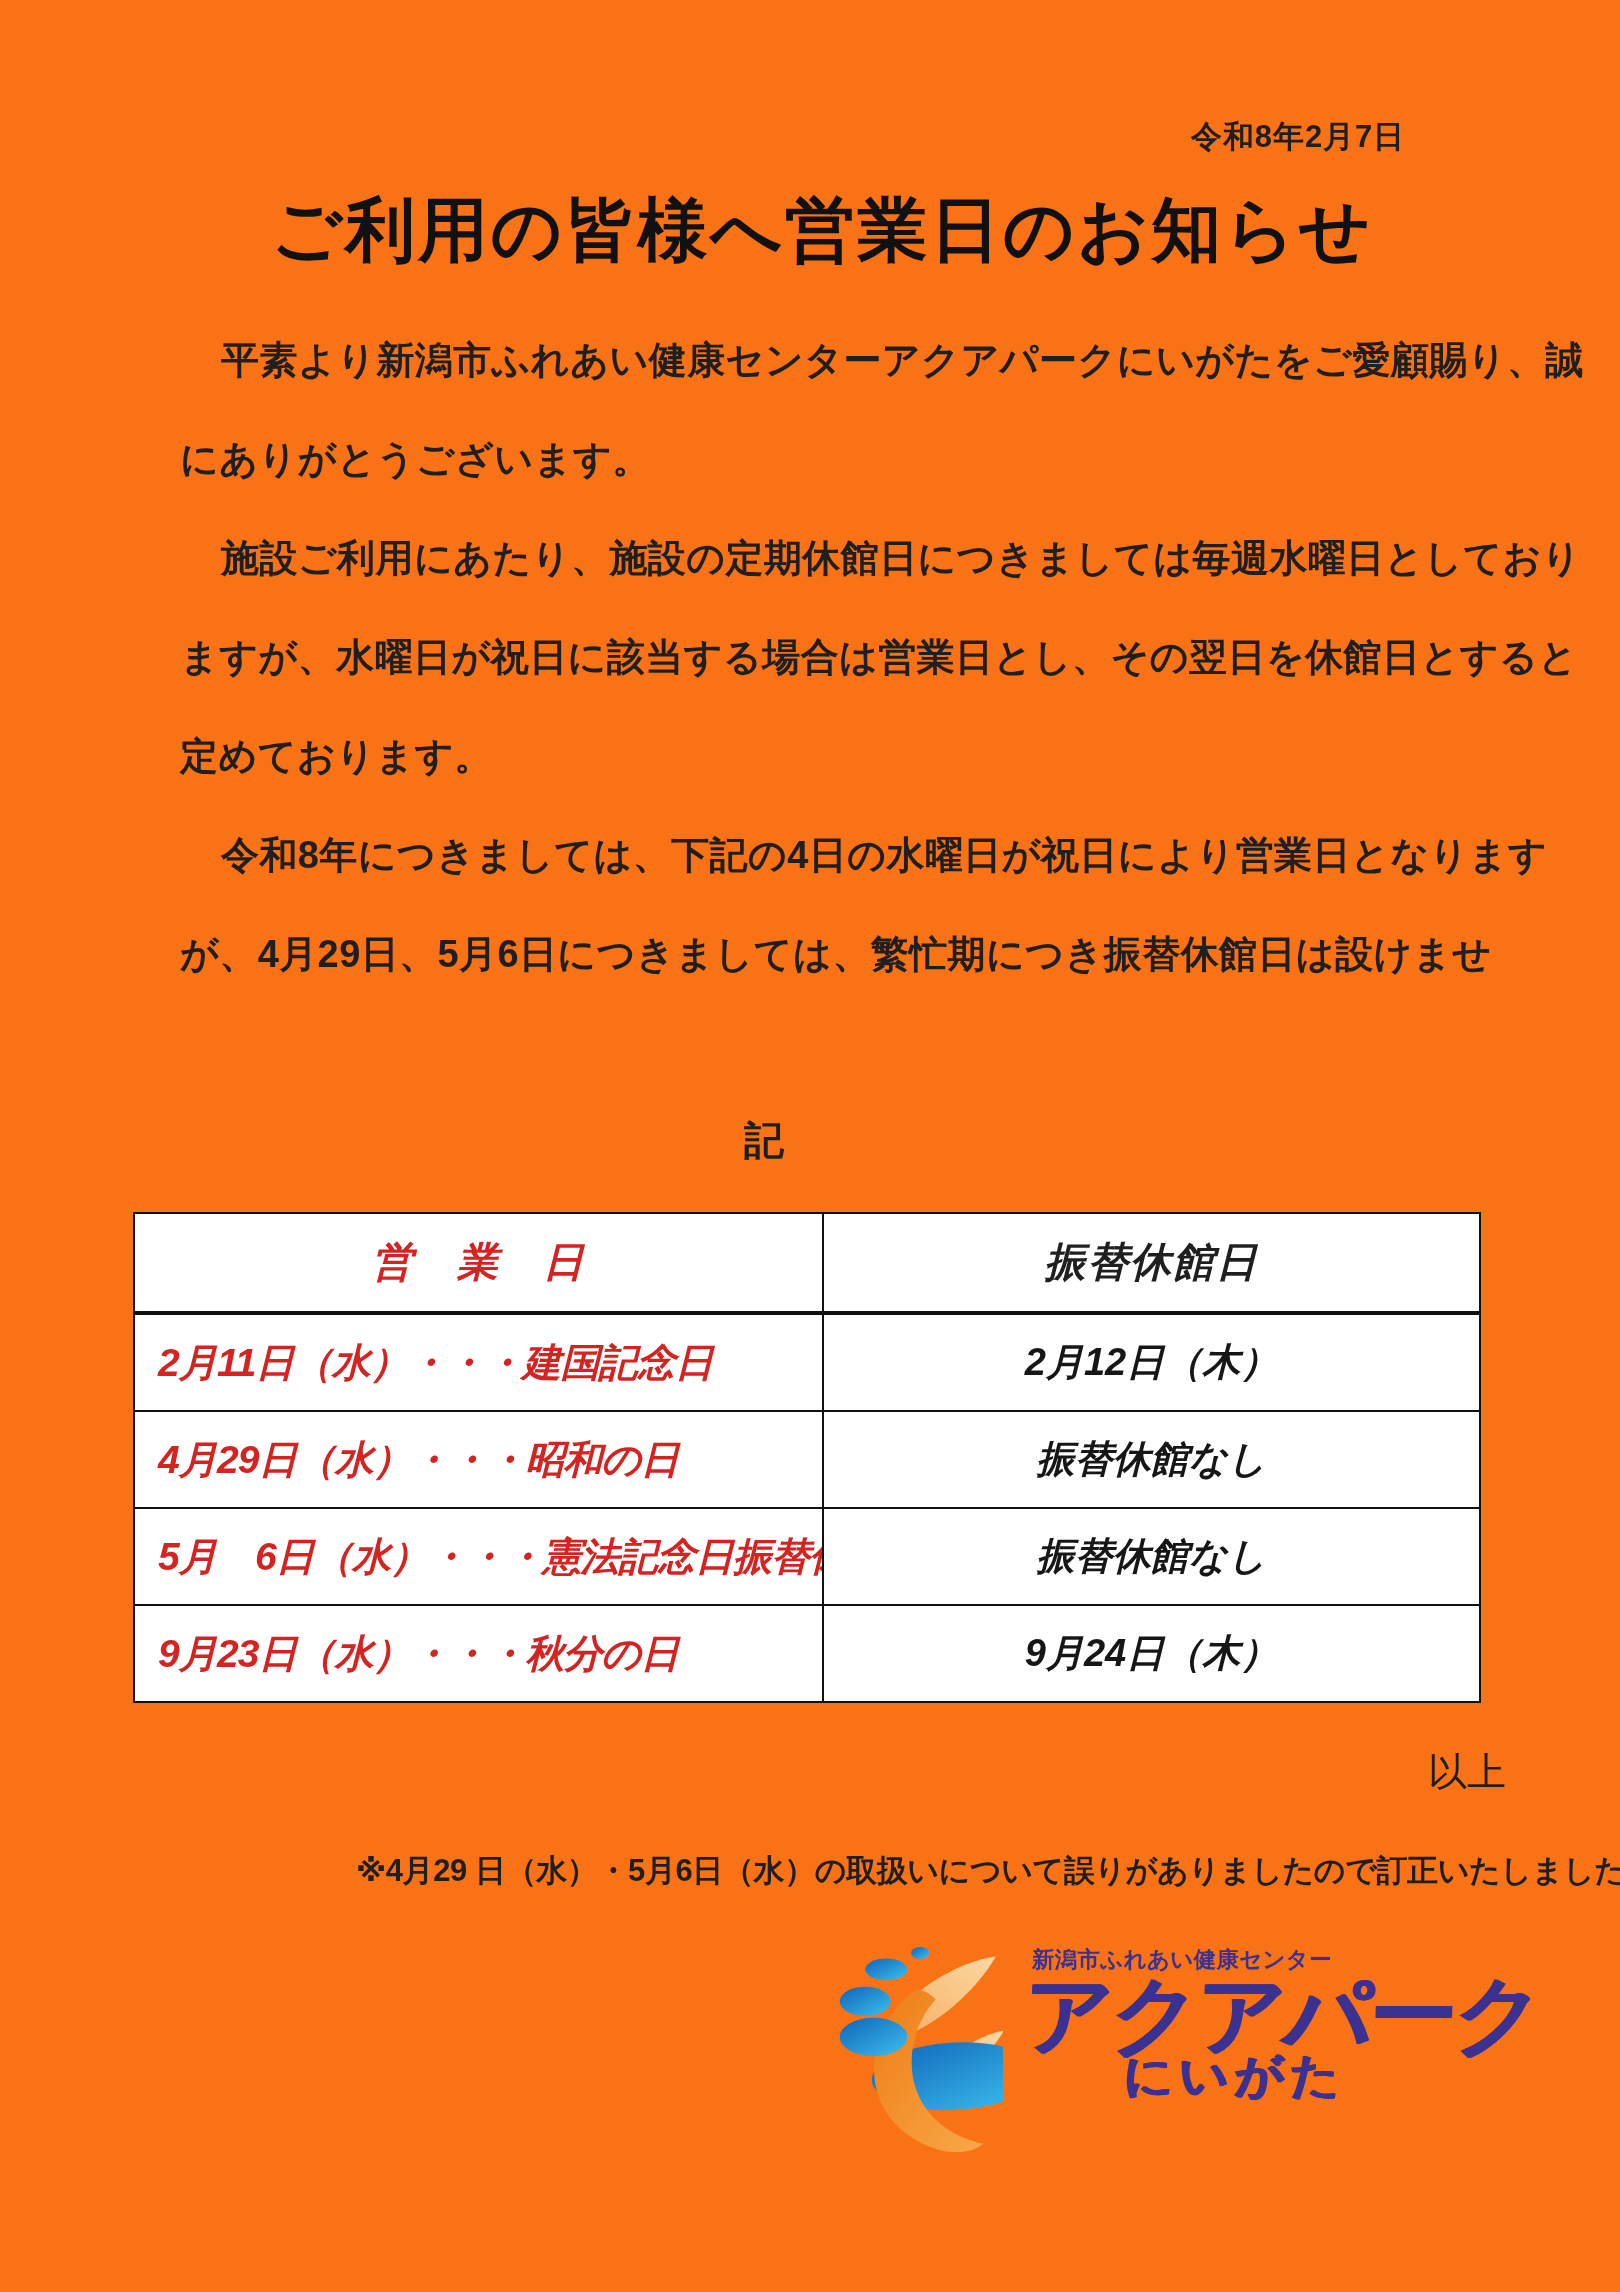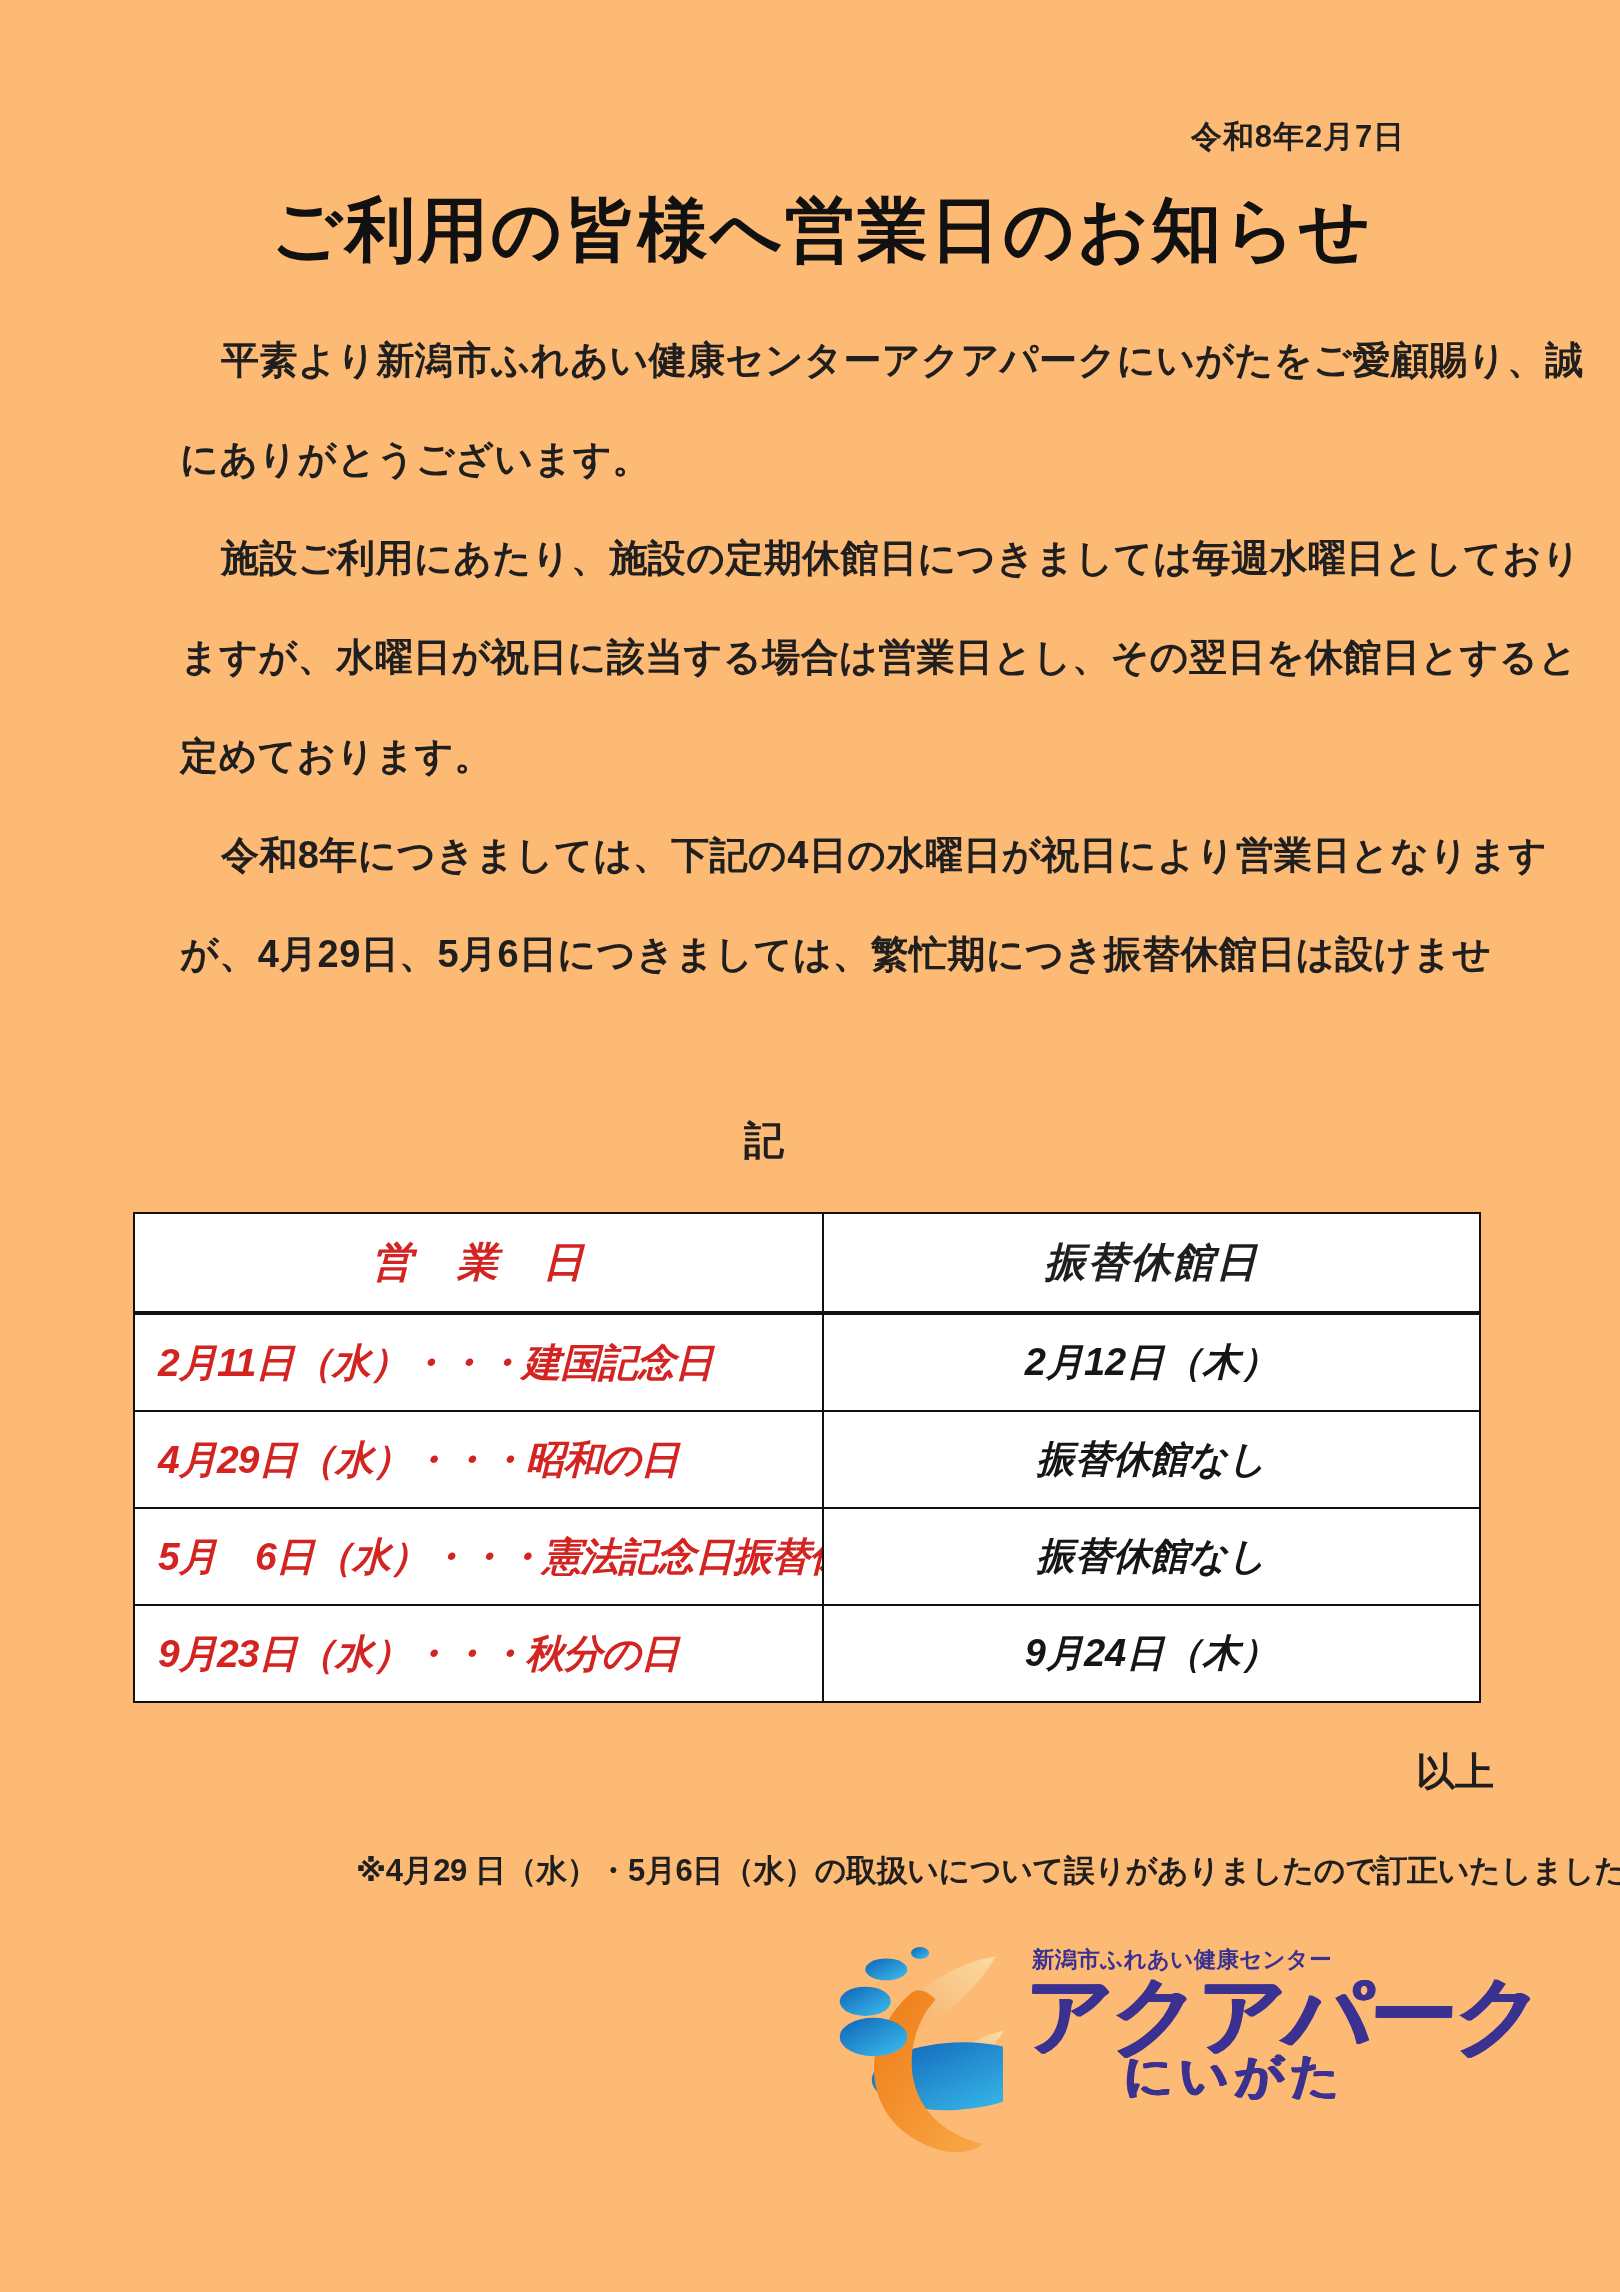--- a/index.html
+++ b/index.html
@@ -1,19 +1,19 @@
 <!DOCTYPE html>
 <html style="font-size:14.3px"><head>
 <meta charset="utf-8">
 <style>
   html,body{margin:0;padding:0;background:#e8e8e8;}
   .page{
     position:relative;
     width:1620px;height:2293px;
-    background:#fdba74;
+    background:#f97316;
     font-family:"Liberation Sans","DejaVu Sans",sans-serif;
     color:#1f1f1f;
     overflow:hidden;
   }
   .date{
     position:absolute;top:116px;right:215px;
     font-size:31px;font-weight:600;letter-spacing:0.9px;
   }
   .title{
     position:absolute;top:184px;left:12px;width:100%;
@@ -51,22 +51,22 @@
     font-size:41px;letter-spacing:1.8px;text-align:center;
   }
   table.schedule th.red{color:#d32422;}
   table.schedule td.day{
     color:#d32422;font-size:39px;text-align:left;padding-left:23px;letter-spacing:-0.9px;
   }
   table.schedule td.sub{
     font-size:38px;text-align:center;color:#161616;
   }
   .closing{
-    position:absolute;top:1745px;right:126px;
-    font-size:39px;font-weight:700;
+    position:absolute;top:1745px;right:114px;
+    font-size:39px;font-weight:400;
   }
   .note{
     position:absolute;top:1850px;left:356px;
     font-size:31px;font-weight:600;white-space:nowrap;letter-spacing:-0.4px;
   }
   .logo{
     position:absolute;top:1937px;left:828px;width:663px;height:228px;
   }
   .logo .mark{position:absolute;left:0;top:5.4px;}
   .logo .org{

